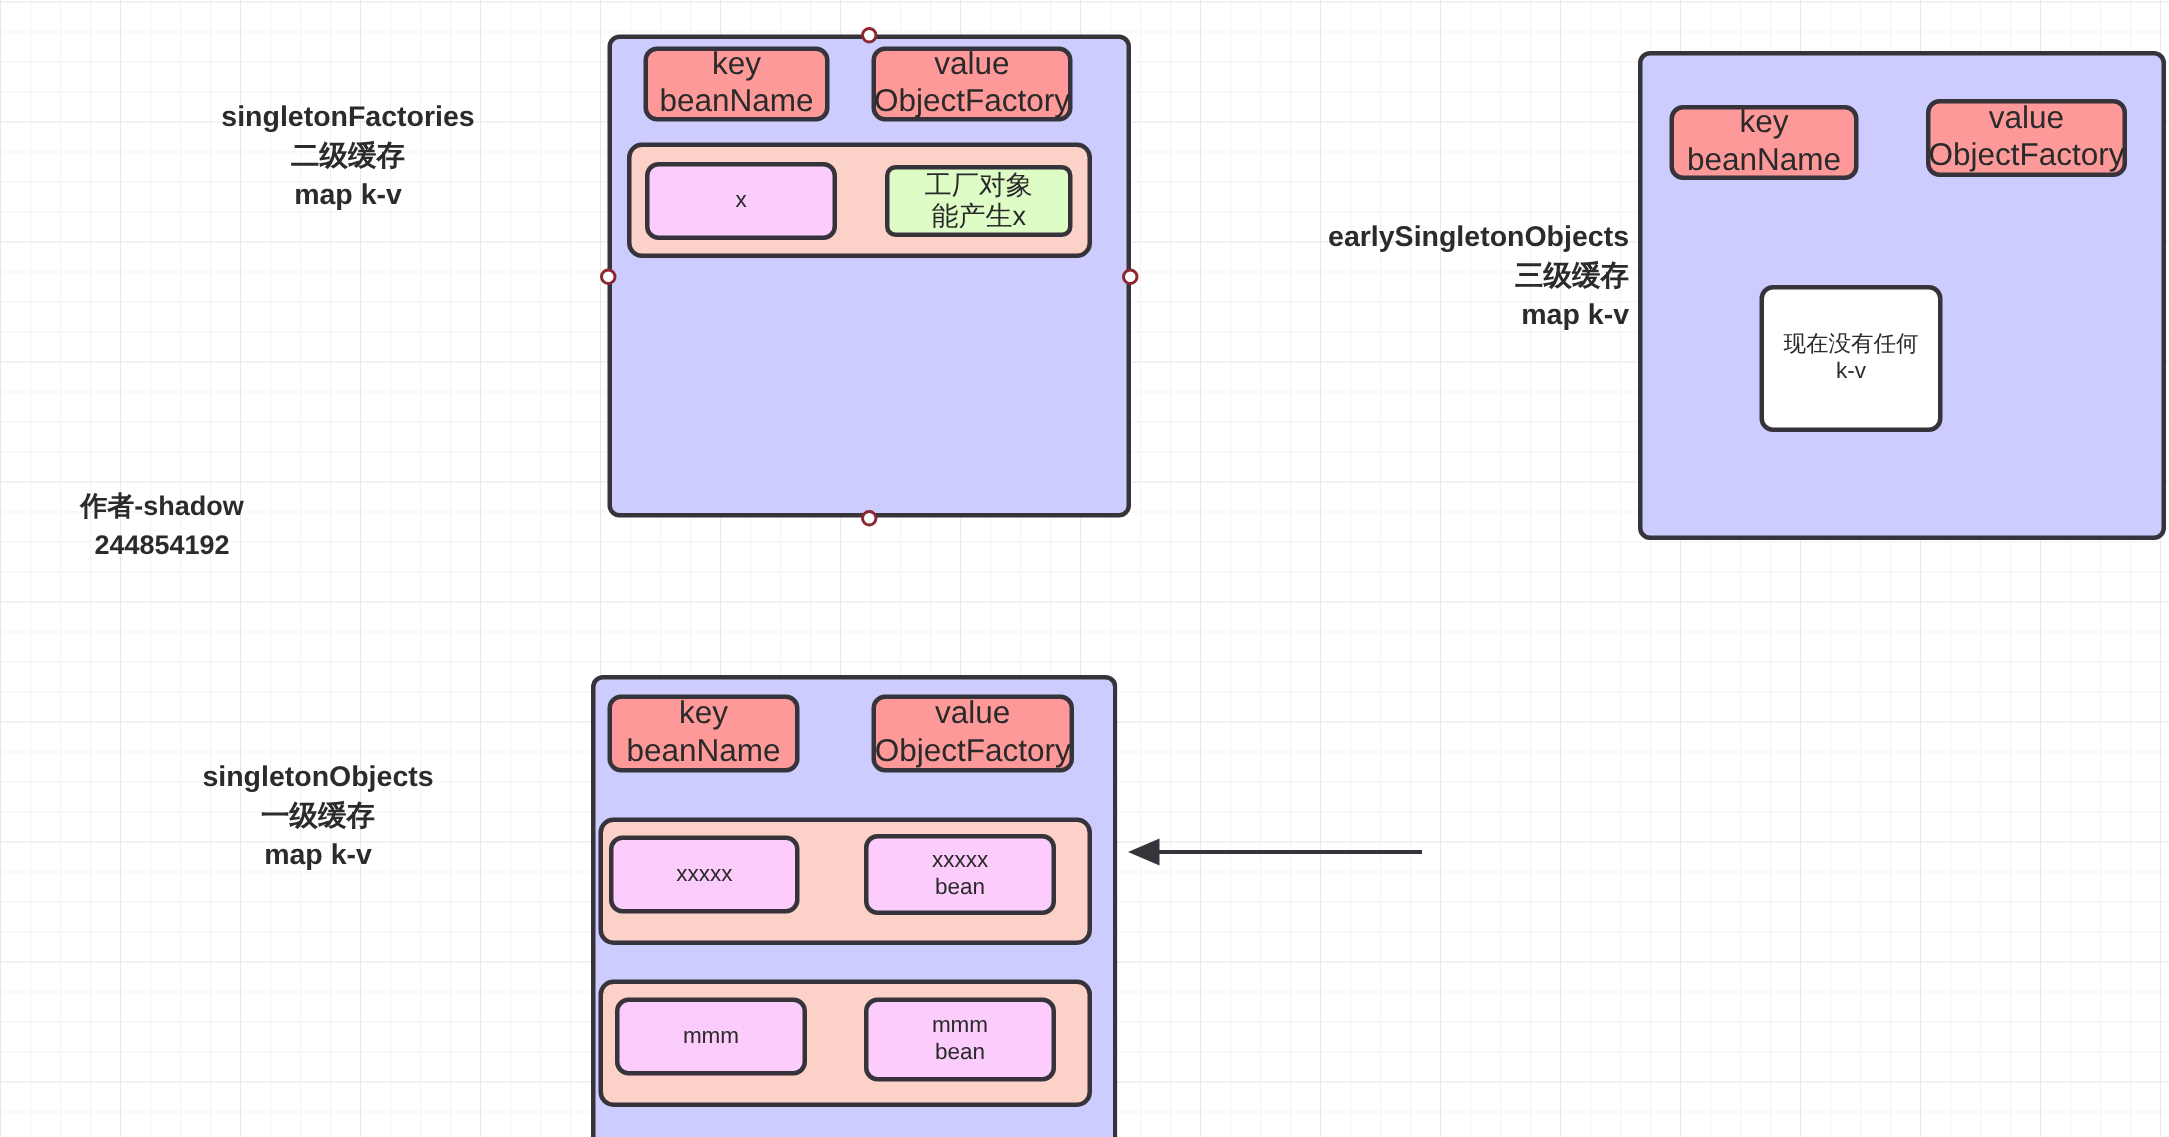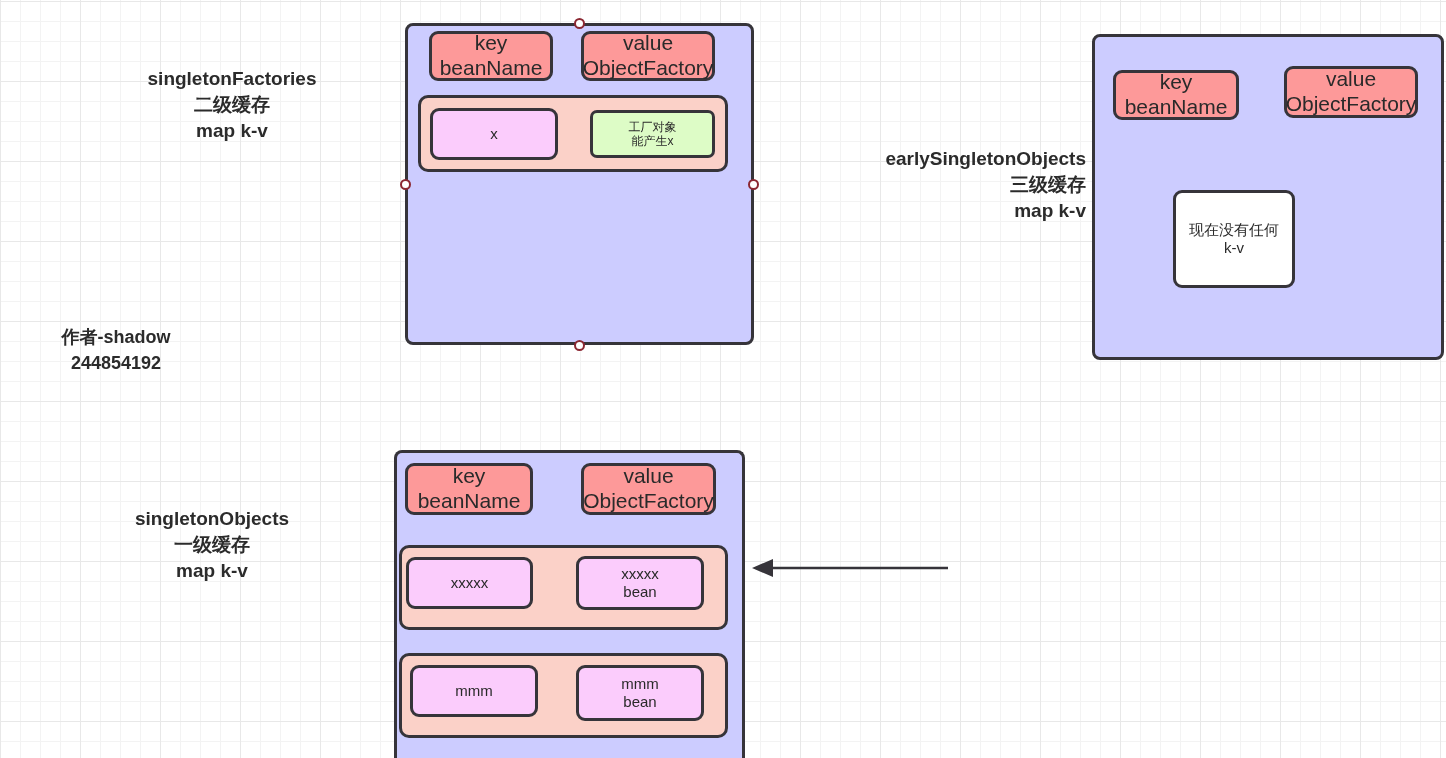--- a/index.html
+++ b/index.html
@@ -58,21 +58,21 @@
   .cell-pink {
     background: #fbccfc;
     border: 3px solid #36343a;
     border-radius: 9px;
     font-size: 15px;
   }
   .cell-green {
     background: #ddfcc6;
     border: 3px solid #36343a;
     border-radius: 7px;
-    font-size: 12px;
+    font-size: 18px;
   }
   .cell-white {
     background: #ffffff;
     border: 3px solid #36343a;
     border-radius: 9px;
     font-size: 15px;
   }
   .note-box {
     background: #ffffff;
     border: 2px solid #36343a;
@@ -152,21 +152,21 @@
 
   <div class="handle" style="left:574px; top:18px;"></div>
   <div class="handle" style="left:400px; top:179px;"></div>
   <div class="handle" style="left:748px; top:179px;"></div>
   <div class="handle" style="left:574px; top:340px;"></div>
 
   <div class="side-label" style="left:103px; top:66px; width:258px;">singletonFactories
 二级缓存
 map k-v</div>
 
-  <div class="credit" style="left:8px; top:324px; width:216px;">作者-shadow
+  <div class="credit" style="left:0px; top:324px; width:216px;">作者-shadow
 244854192</div>
 
   <div class="node map-box" style="left:1092px; top:34px; width:352px; height:326px;"></div>
 
   <div class="node kv-head" style="left:1113px; top:70px; width:126px; height:50px;">
     <span>key
 beanName</span>
   </div>
 
   <div class="node kv-head" style="left:1284px; top:66px; width:134px; height:52px;">

